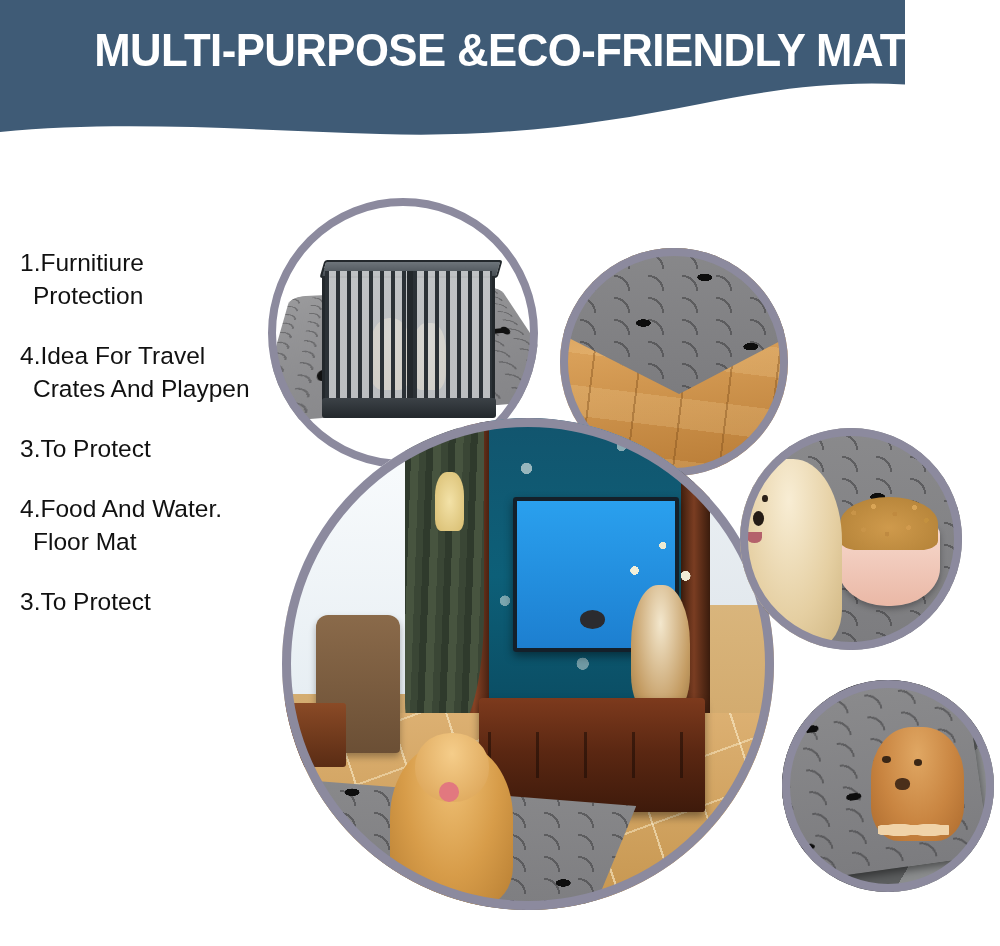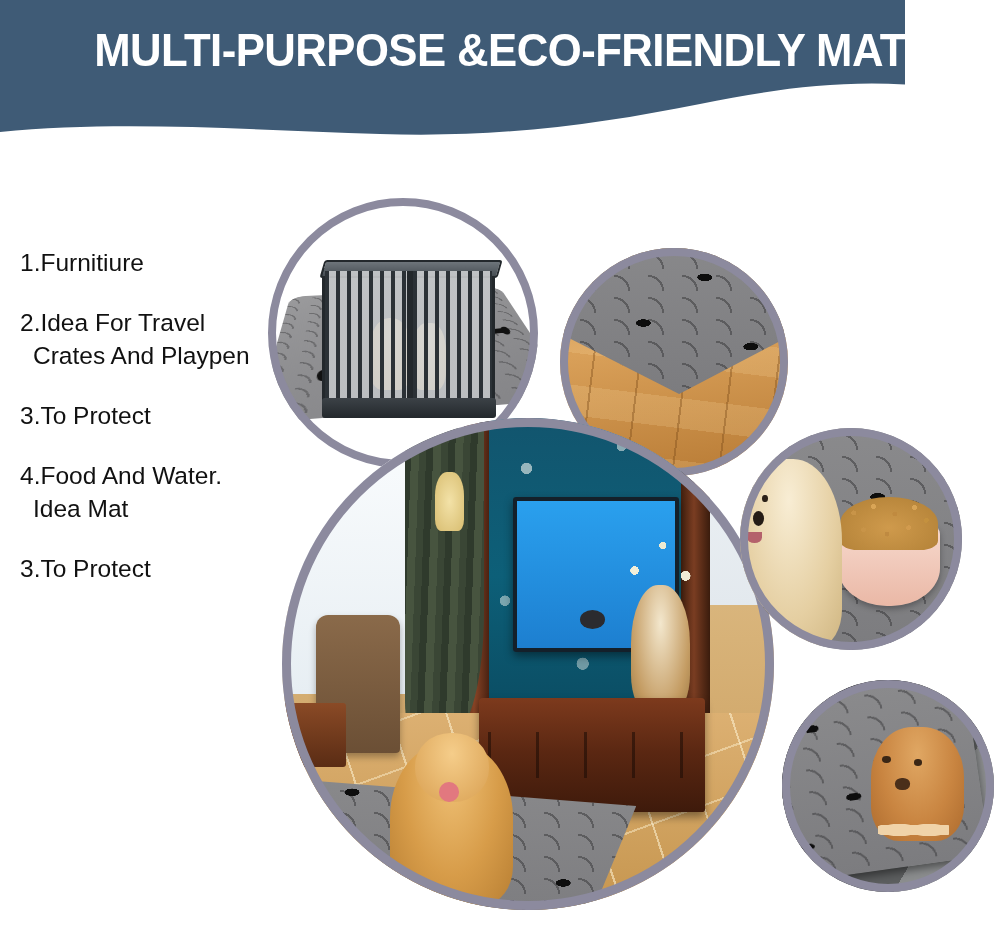--- a/index.html
+++ b/index.html
@@ -185,31 +185,32 @@
 <div id="header">
   <svg id="header-bg" viewBox="0 0 1000 140" preserveAspectRatio="none">
     <path d="M0,0 H1000 V96 C880,74 800,84 700,104 C600,124 500,138 380,134 C250,130 120,120 0,132 Z" fill="#3f5b76"></path>
   </svg>
   <div id="header-title">MULTI-PURPOSE &amp;ECO-FRIENDLY MAT</div>
 </div>
 
 <div id="feature-list">
   <div class="feature-item">
     <div class="feature-l1">1.Furnitiure</div>
-  </div>
-  <div class="feature-item">
-    <div class="feature-l1">2.Idea For Travel</div>
+    <div class="feature-l2">Protection</div>
+  </div>
+  <div class="feature-item">
+    <div class="feature-l1">4.Idea For Travel</div>
     <div class="feature-l2">Crates And Playpen</div>
   </div>
   <div class="feature-item">
     <div class="feature-l1">3.To Protect</div>
   </div>
   <div class="feature-item">
     <div class="feature-l1">4.Food And Water.</div>
-    <div class="feature-l2">Idea Mat</div>
+    <div class="feature-l2">Floor Mat</div>
   </div>
   <div class="feature-item">
     <div class="feature-l1">3.To Protect</div>
   </div>
 </div>
 
 <div id="collage">
 
   <div class="ring" style="left:268px;top:48px;width:270px;height:270px;">
     <div class="scene" id="crate-scene">

